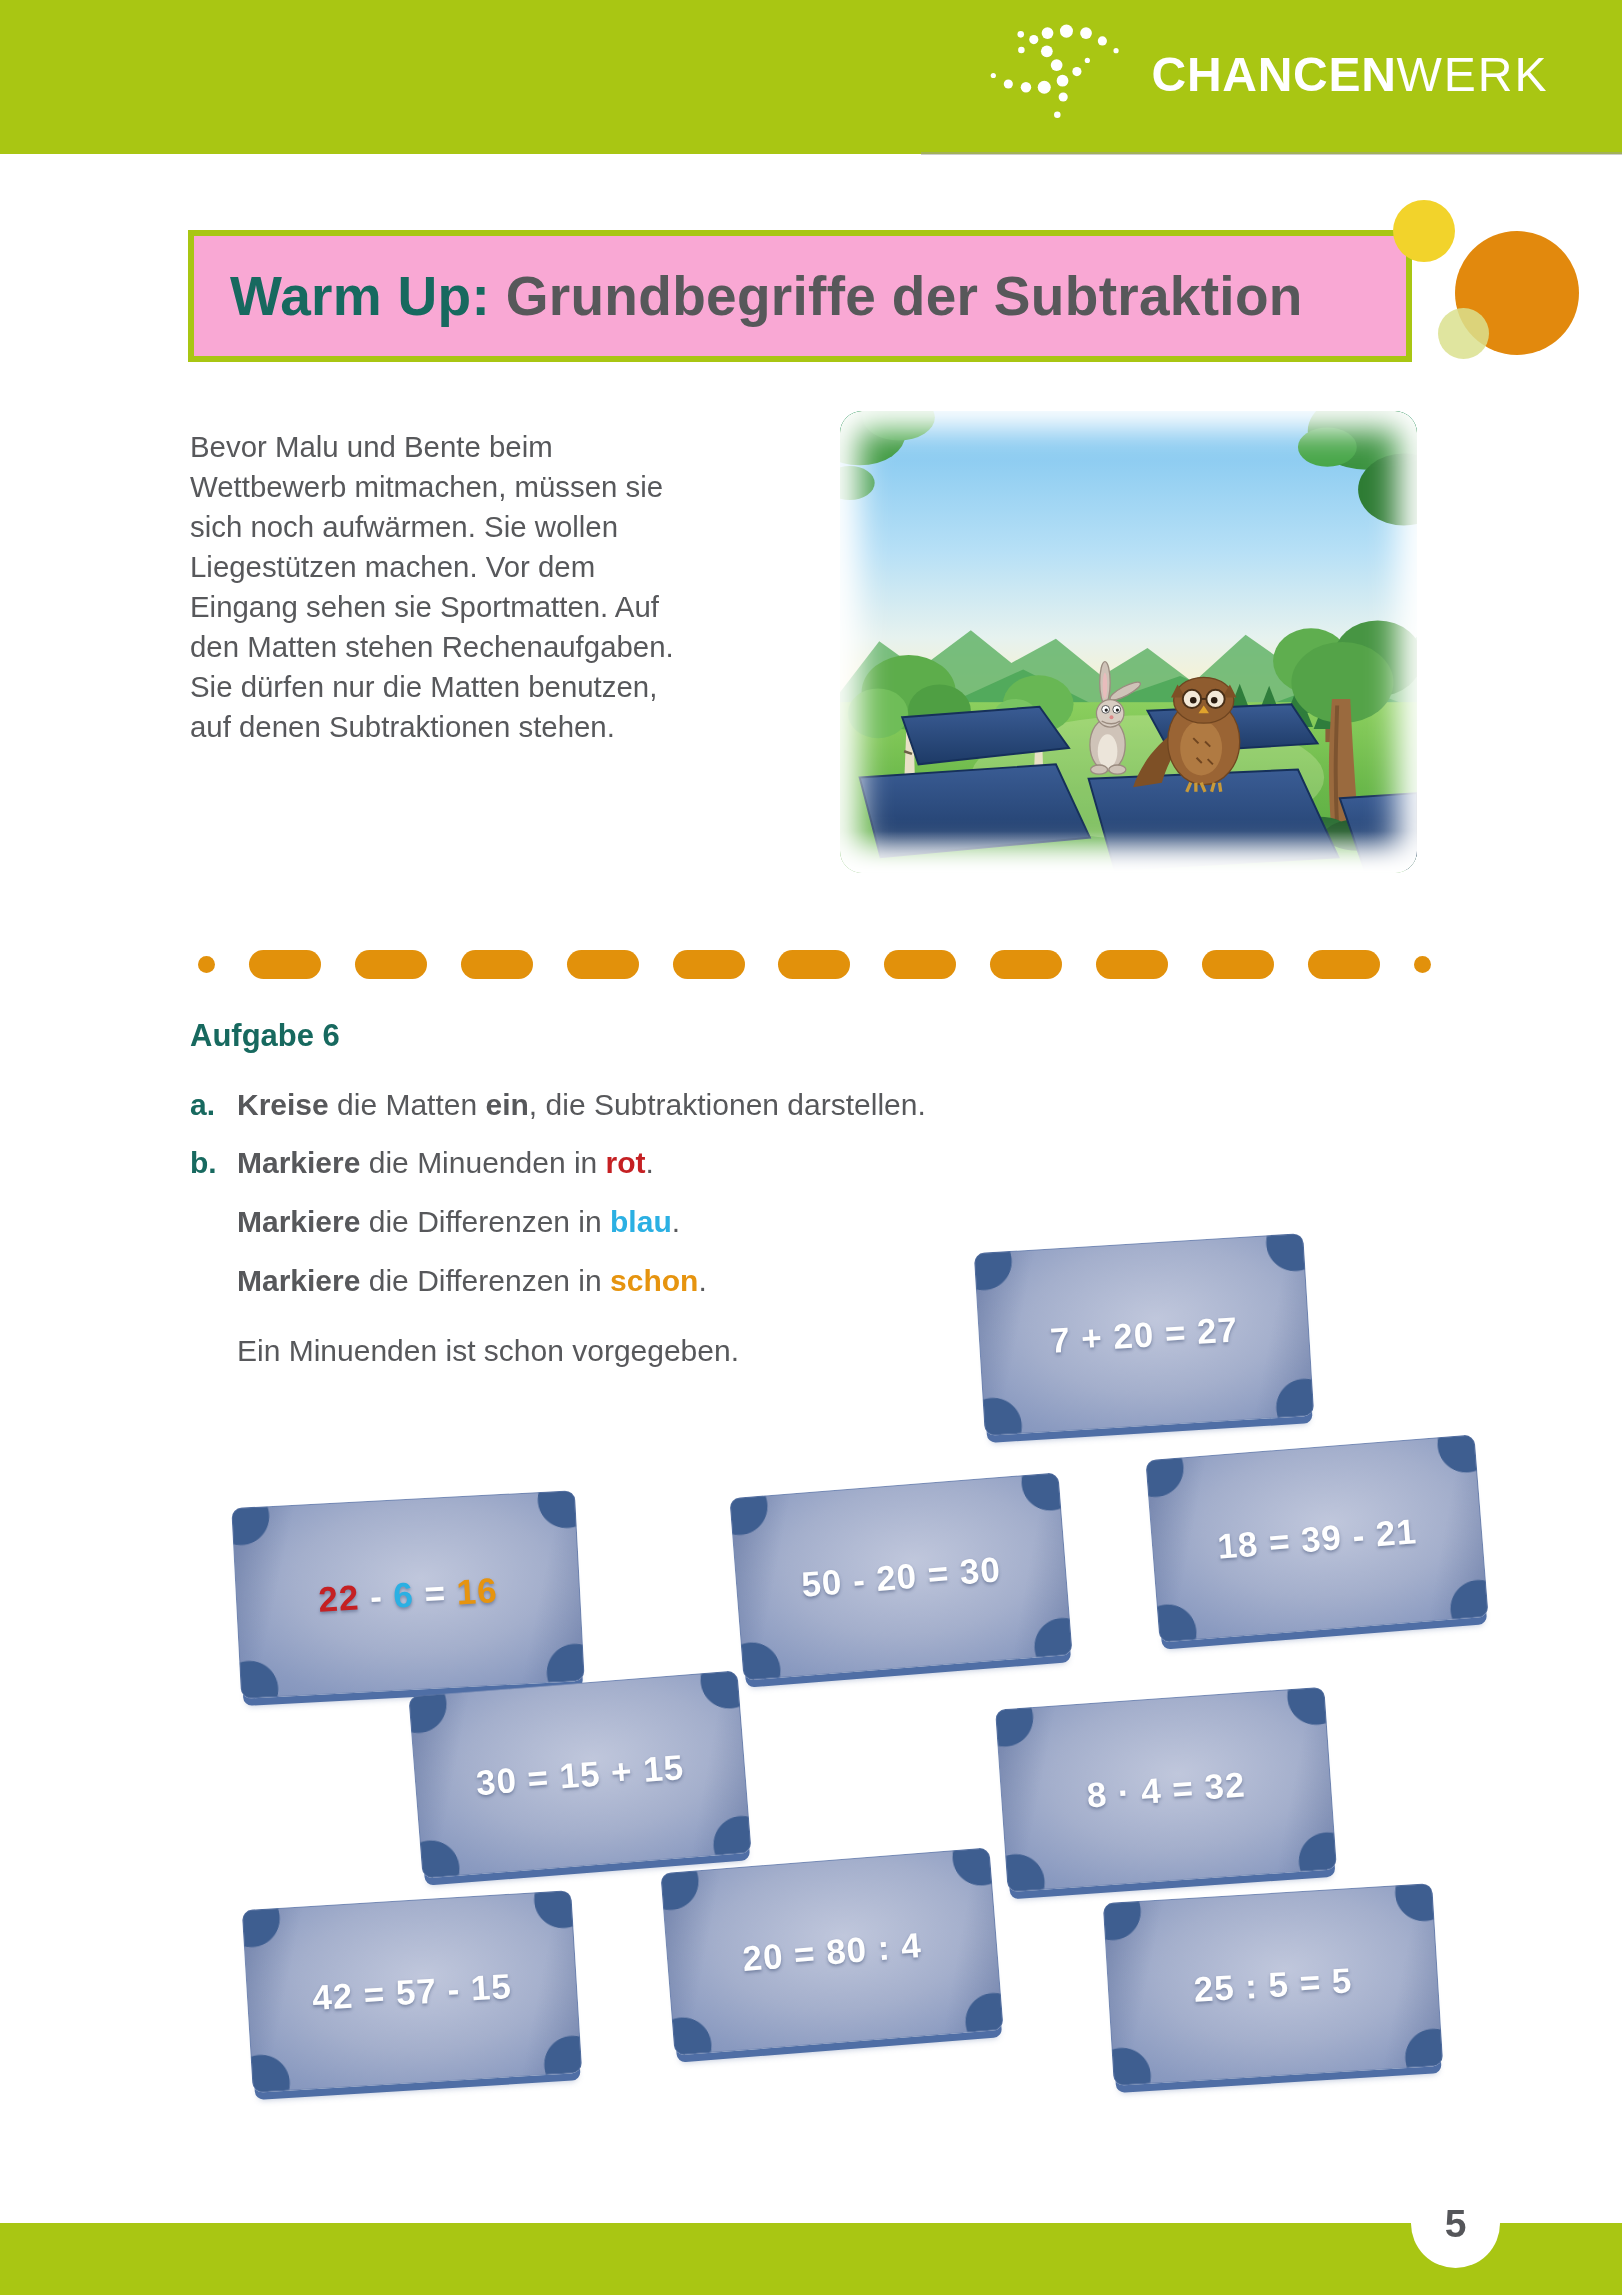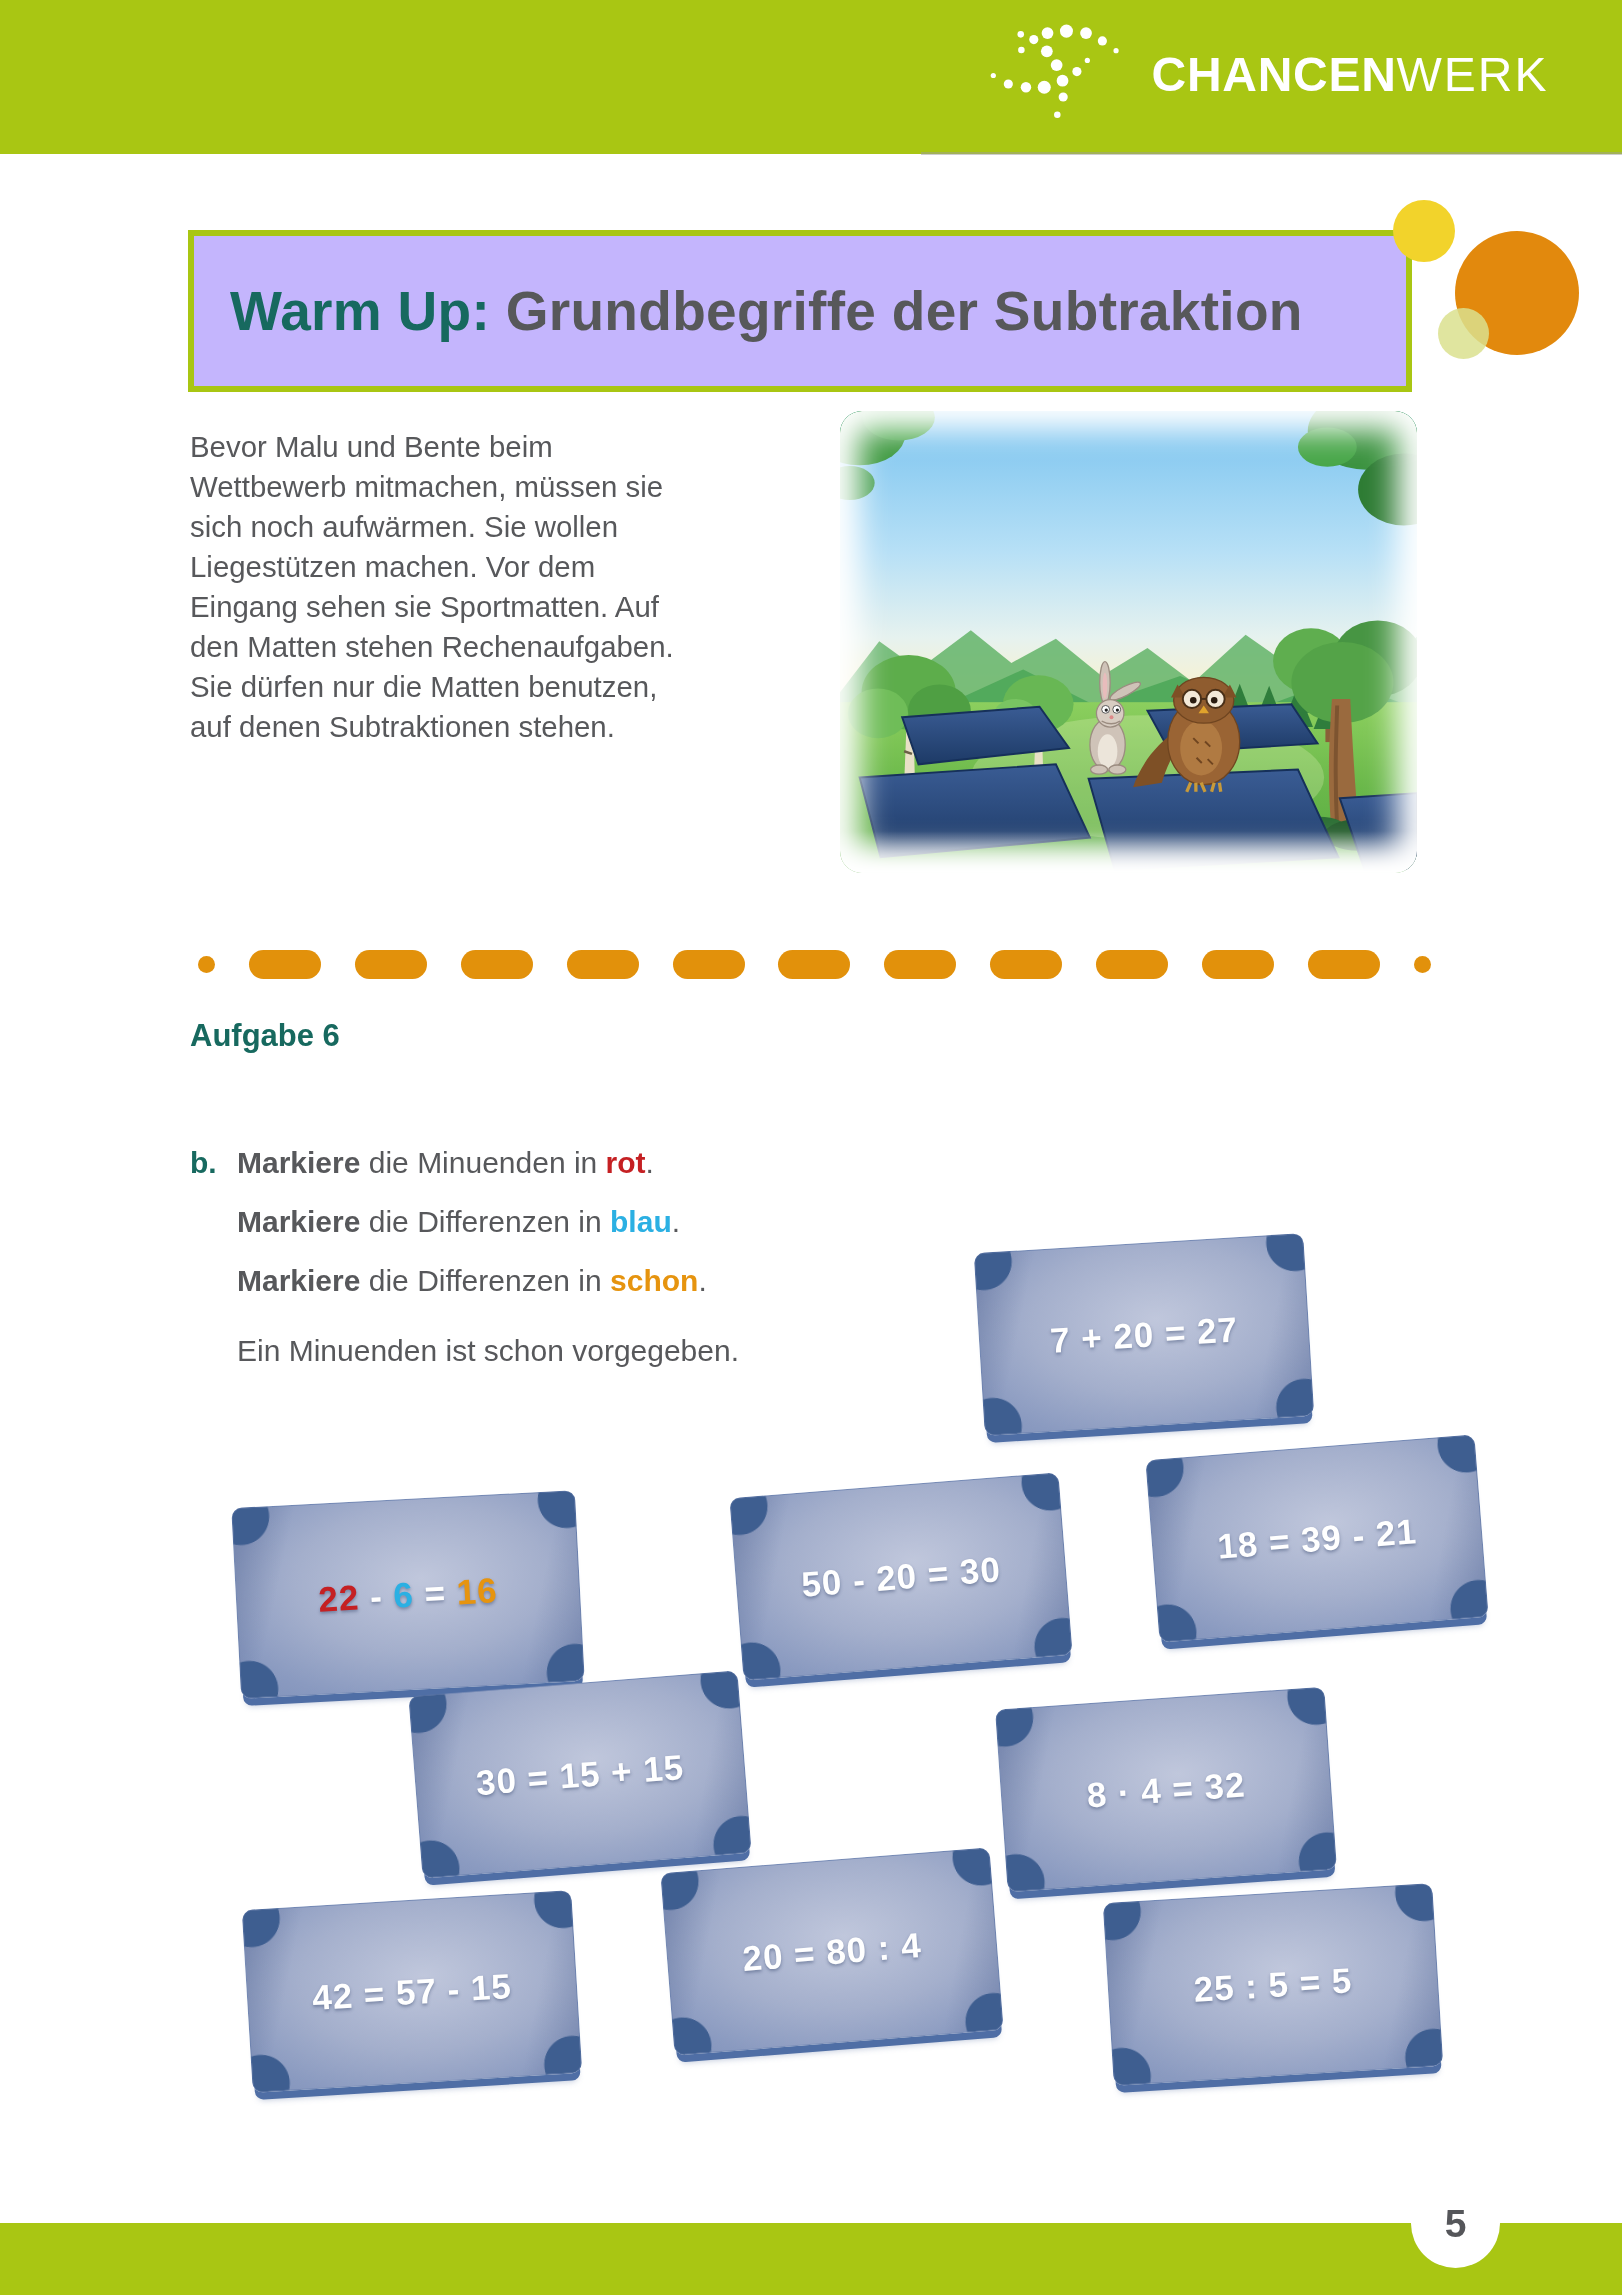--- a/index.html
+++ b/index.html
@@ -13,22 +13,22 @@
   
   .topbar{position:absolute;left:0;top:0;width:1623px;height:154px;background:var(--brand-green);}
   .topbar-underline{position:absolute;left:921px;top:152px;width:701px;height:2.6px;background:#9c9c9a;opacity:.5;}
   .logo{position:absolute;left:980px;top:19.6px;display:flex;align-items:flex-start;}
   .logo-dots{width:152px;height:111px;}
   .logo-text{margin:27.5px 0 0 19.6px;font-size:48px;color:#fff;letter-spacing:0.7px;white-space:nowrap;text-align:center;}
   .lt-bold{font-weight:700;}
   .lt-light{font-weight:400;letter-spacing:2px;}
 
   
-  .titlebox{position:absolute;left:188px;top:230px;width:1224px;height:162px;box-sizing:border-box;
-            background:#c4b5fd;border:6.5px solid var(--brand-green);display:flex;align-items:center;z-index:2;}
+  .titlebox{position:absolute;left:188px;top:230px;width:1224px;height:132px;box-sizing:border-box;
+            background:#f9a8d4;border:6.5px solid var(--brand-green);display:flex;align-items:center;z-index:2;}
   .titlebox h1{margin:0 0 0 36px;font-size:55px;font-weight:700;letter-spacing:0.3px;white-space:nowrap;}
   .t-teal{color:var(--teal);}
   .t-gray{color:#57585a;}
   .deco-circle{position:absolute;border-radius:50%;}
   .dc-yellow{left:1393px;top:200px;width:62px;height:62px;background:#f2d32b;z-index:3;}
   .dc-orange{left:1455px;top:231px;width:124px;height:124px;background:#e2890d;z-index:1;}
   .dc-pale{left:1438px;top:308px;width:51px;height:51px;background:rgba(219,224,142,.85);z-index:2;}
 
   
   .intro{position:absolute;left:190px;top:427px;width:661px;margin:0;
@@ -270,20 +270,23 @@
       <i></i>
       <i></i>
       <i></i>
       <i></i>
       <i></i>
       <i class="dot"></i>
     </div>
 
   <h2 class="aufgabe">Aufgabe 6</h2>
 
+  <div class="task-line tl-a">
+    <span class="marker">a.</span><span class="task-text"><span class="p-b">Kreise</span><span> die Matten </span><span class="p-b">ein</span><span>, die Subtraktionen darstellen.</span></span>
+  </div>
   <div class="task-line tl-b1">
     <span class="marker">b.</span><span class="task-text"><span class="p-b">Markiere</span><span> die Minuenden in </span><span class="p-red">rot</span><span>.</span></span>
   </div>
   <div class="task-line tl-b2">
     <span class="marker"></span><span class="task-text"><span class="p-b">Markiere</span><span> die Differenzen in </span><span class="p-blue">blau</span><span>.</span></span>
   </div>
   <div class="task-line tl-b3">
     <span class="marker"></span><span class="task-text"><span class="p-b">Markiere</span><span> die Differenzen in </span><span class="p-orange">schon</span><span>.</span></span>
   </div>
   <div class="task-line tl-note">

